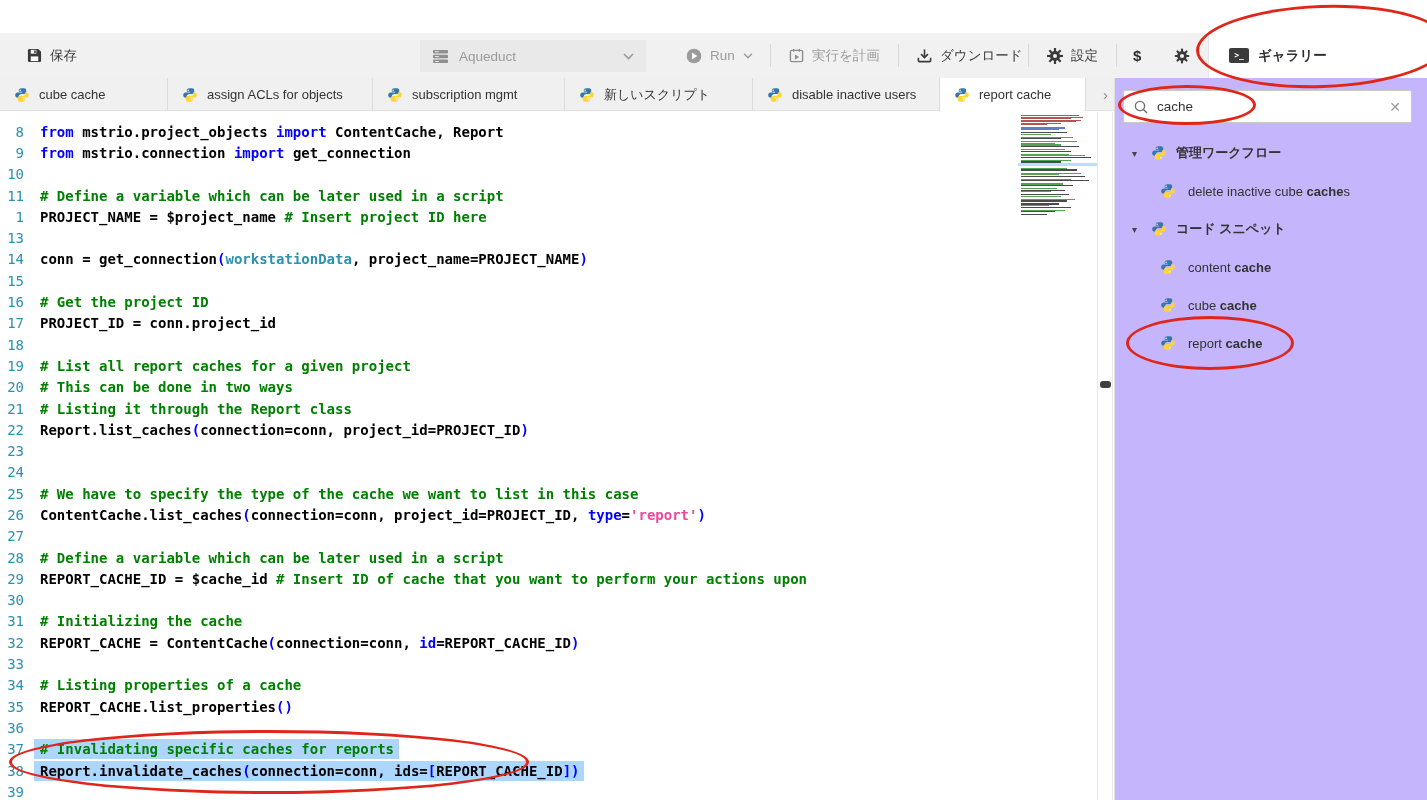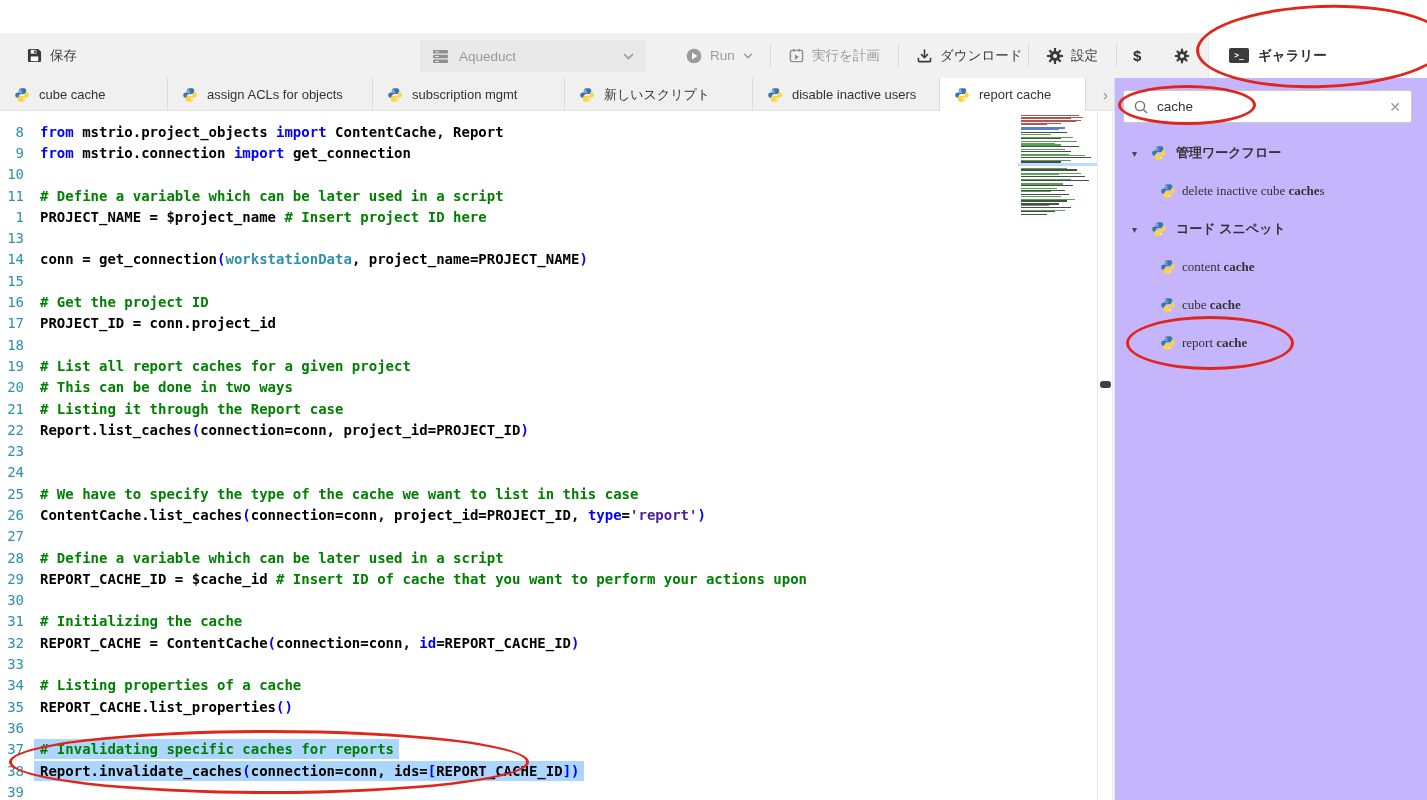--- a/index.html
+++ b/index.html
@@ -31,37 +31,37 @@
   .tab { height:33px; display:flex; align-items:center; gap:9px; padding:0 14px; border-right:1px solid #dcdcdc; font-size:13px; color:#333; cursor:pointer; flex-shrink:0; }
   .tab.active { background:#fff; }
   .tab-overflow { position:absolute; right:6px; top:0; height:33px; display:flex; align-items:center; color:#8a8a8a; font-size:15px; cursor:pointer; }
   
   .editor { position:absolute; left:0; top:112px; width:1018px; height:688px; background:#fff; overflow:hidden; }
   #code { padding-top:9px; }
   .line { display:flex; height:21.3px; align-items:center; cursor:text; }
   .ln { width:24px; flex-shrink:0; text-align:right; color:#2B91AF; font:14px "DejaVu Sans Mono","Liberation Mono",monospace; }
   .codetxt { margin-left:15px; white-space:pre; font:bold 14px "DejaVu Sans Mono","Liberation Mono",monospace; color:#000; padding:2px 5px 2px 6px; margin-left:10px; }
   .line.sel .codetxt { background:#ADD6FF; }
-  .tk-k { color:#0000FF; } .tk-c { color:#008000; } .tk-s { color:#4c1d95;text-align:center; } .tk-t { color:#2B91AF; } .tk-p { color:#000000; }
+  .tk-k { color:#0000FF; } .tk-c { color:#008000; } .tk-s { color:#ec4899;text-align:center; } .tk-t { color:#2B91AF; } .tk-p { color:#000000; }
   
   .minimap { position:absolute; left:1018px; top:112px; width:79px; height:688px; background:#fff; cursor:pointer; }
   .mmwrap { padding-top:3px; }
   .mmrow { height:1.15px; margin:0 0 0.42px 3px; }
   .mmrow.mm-sel { margin-left:0; height:3px; }
   .vscroll { position:absolute; left:1097px; top:112px; width:16px; height:688px; background:#fff; border-left:1px solid #e8e8e8; border-right:1px solid #e8e8e8; }
   .vthumb { position:absolute; left:2px; top:269px; width:11px; height:7px; background:#3f3f3f; border-radius:3px; cursor:grab; }
   
   .sidebar { position:absolute; left:1114px; top:78px; width:313px; height:722px; background:#c4b5fd; border-left:1px solid #e0e0e0; }
   .searchbox { position:absolute; left:8px; top:12px; width:289px; height:33px; border:1px solid #c9c9c9; border-radius:2px; background:#fff; display:flex; align-items:center; padding:0 10px; gap:9px; }
   .searchbox input { border:none; outline:none; flex:1; font-size:13.5px; color:#333; font-family:inherit; background:transparent; }
   .search-clear { color:#9a9a9a; font-size:14px; cursor:pointer; }
   #tree { position:absolute; left:0; top:56px; width:100%; }
   .trow { display:flex; align-items:center; height:38px; font-size:13px; color:#333; cursor:pointer; }
   .trow.group { padding-left:17px; gap:9px; font-weight:bold; }
-  .trow.item  { padding-left:45px; gap:6px;font-family:Liberation Serif, serif; }
+  .trow.item  { padding-left:45px; gap:12px; }
   .tri { font-size:10px; color:#444; width:10px; }
   .b { font-weight:bold; }
   
   .py { width:16px; height:16px; flex-shrink:0; }
   .icon { flex-shrink:0; display:block; }
   
   .anno { position:absolute; border:3.5px solid #e0261a; border-radius:50%; pointer-events:none; }
 </style>
 </head>
 <body>
@@ -282,21 +282,21 @@
         <div class="line">
           <span class="ln">19</span>
           <span class="codetxt"><span class="tk-c"># List all report caches for a given project</span></span>
         </div>
         <div class="line">
           <span class="ln">20</span>
           <span class="codetxt"><span class="tk-c"># This can be done in two ways</span></span>
         </div>
         <div class="line">
           <span class="ln">21</span>
-          <span class="codetxt"><span class="tk-c"># Listing it through the Report case</span></span>
+          <span class="codetxt"><span class="tk-c"># Listing it through the Report class</span></span>
         </div>
         <div class="line">
           <span class="ln">22</span>
           <span class="codetxt"><span class="tk-p">Report.list_caches</span><span class="tk-k">(</span><span class="tk-p">connection=conn, project_id=PROJECT_ID</span><span class="tk-k">)</span></span>
         </div>
         <div class="line">
           <span class="ln">23</span>
         </div>
         <div class="line">
           <span class="ln">24</span>

